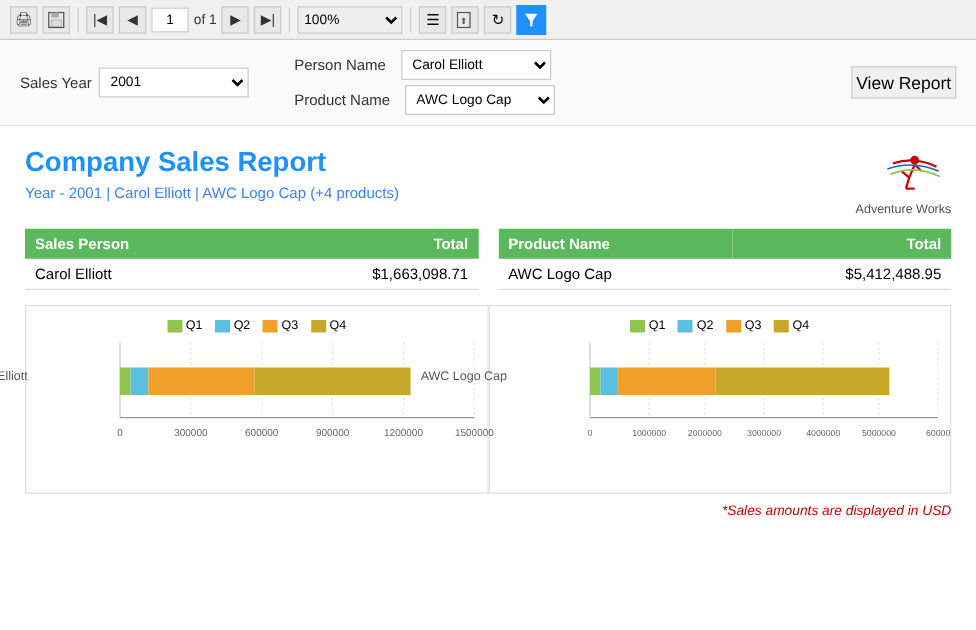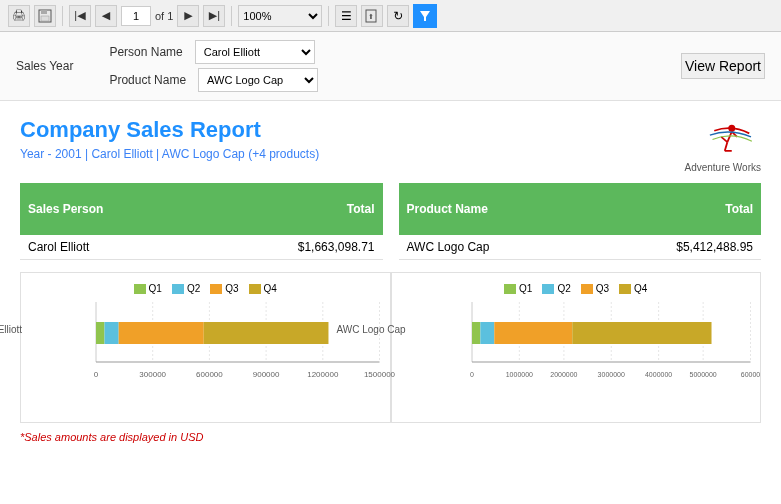--- a/index.html
+++ b/index.html
@@ -111,21 +111,21 @@
       gap: 16px;
       margin-bottom: 12px;
     }
     .data-table {
       flex: 1;
       border-collapse: collapse;
     }
     .data-table th {
       background: #5cb85c;
       color: white;
-      padding: 19px 8px;
+      padding: 5px 8px;
       text-align: left;
       font-size: 12px;
       font-weight: bold;
     }
     .data-table th.right { text-align: right; }
     .data-table td {
       padding: 5px 8px;
       font-size: 12px;
       border-bottom: 1px solid #e0e0e0;
     }
@@ -154,20 +154,21 @@
       gap: 3px;
       font-size: 10px;
     }
     .legend-color {
       width: 12px; height: 10px;
     }
     .footer-note {
       color: #cc0000;
       font-size: 11px;
       font-style: italic;
+      text-align: right;
     }
 
     
     .aw-logo svg { width: 70px; height: 45px; }
   </style>
 </head>
 <body>
 
 <div class="toolbar">
   <button class="toolbar-btn" title="Print">🖨</button>
@@ -201,20 +202,23 @@
   <button class="toolbar-filter-btn">
     <svg width="12" height="12" viewBox="0 0 12 12">
         <polygon points="1,1 11,1 7,7 7,11 5,11 5,7" fill="white"></polygon>
       </svg>
   </button>
 </div>
 
 <div class="filters-row">
   <div class="filter-group">
     <label class="filter-label">Sales Year</label>
+    <select class="filter-select">
+      <option>2001</option><option>2002</option><option>2003</option>
+    </select>
   </div>
   <div style="margin-left:20px;">
     <div class="filter-group" style="margin-bottom:4px;">
       <label class="filter-label">Person Name</label>
       <select class="filter-select" style="margin-left:6px;">
         <option>Carol Elliott</option>
       </select>
     </div>
     <div class="filter-group">
       <label class="filter-label">Product Name</label>

